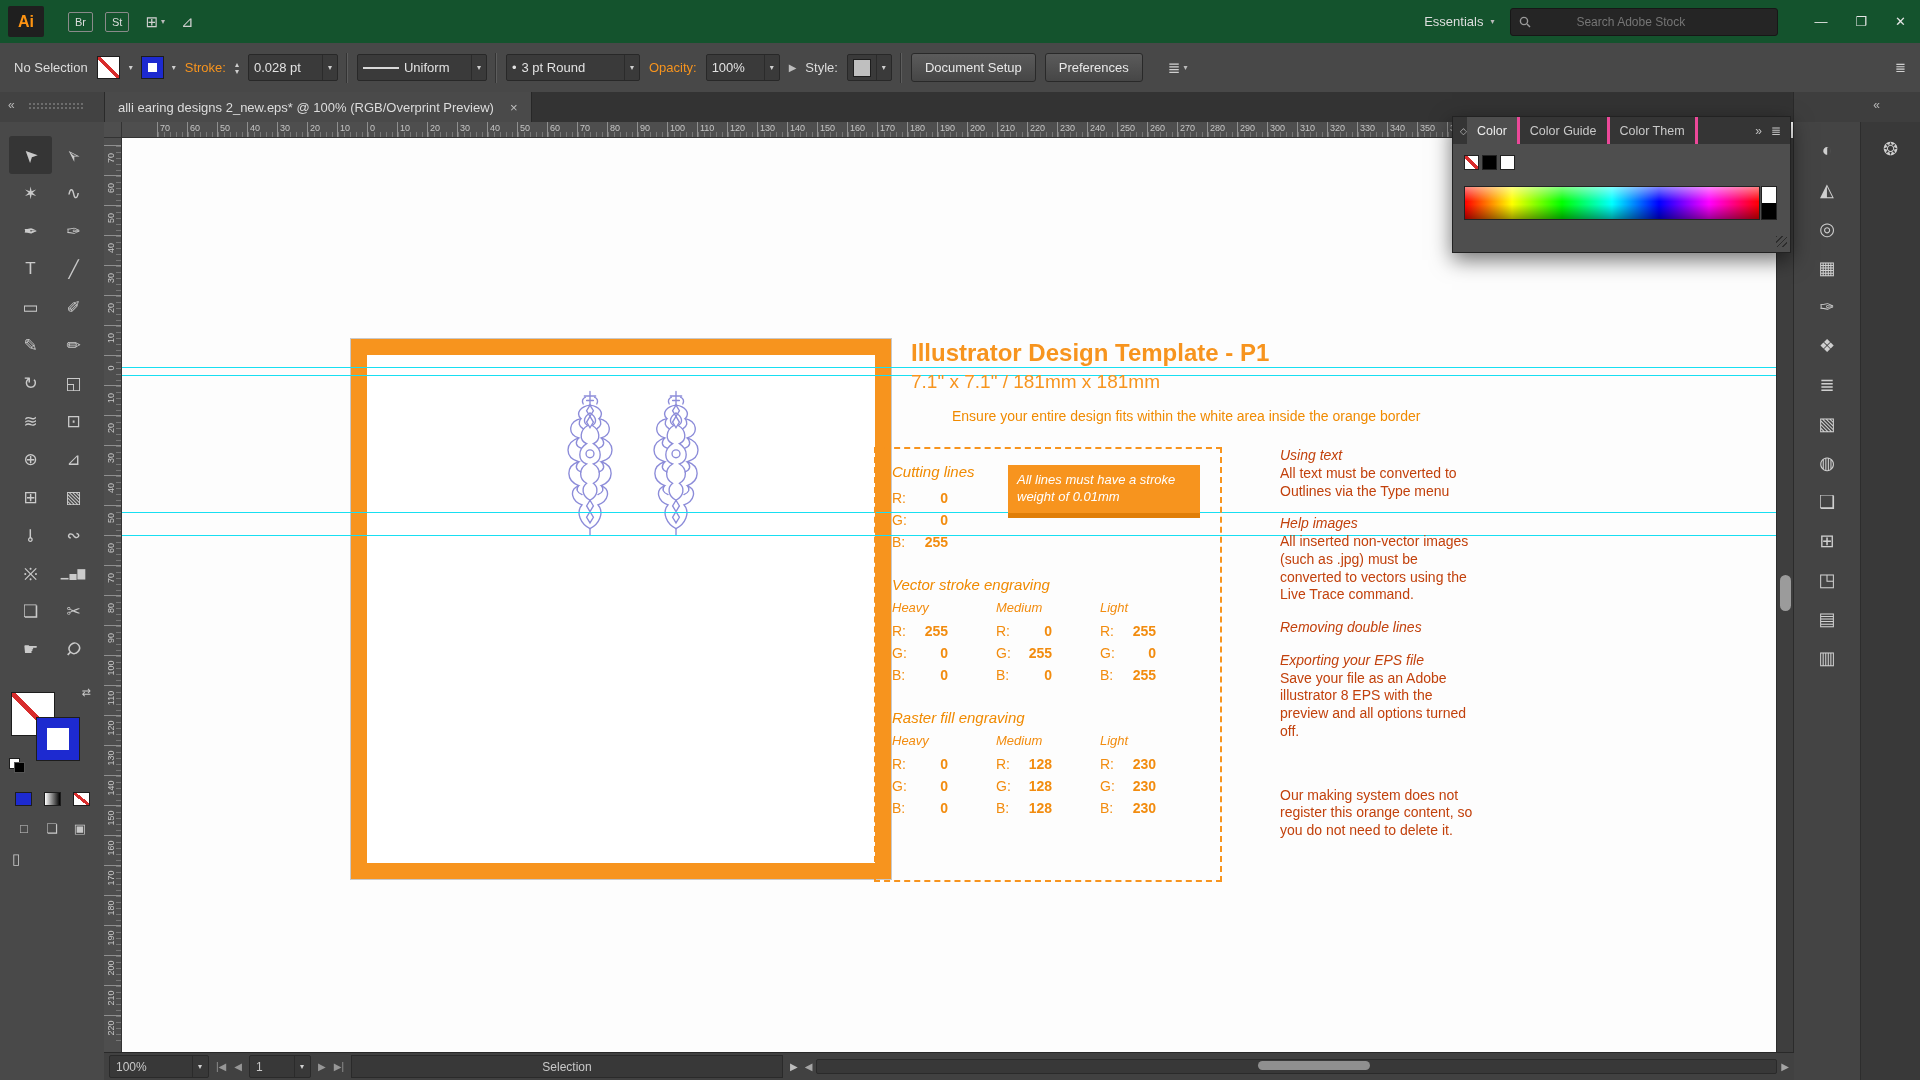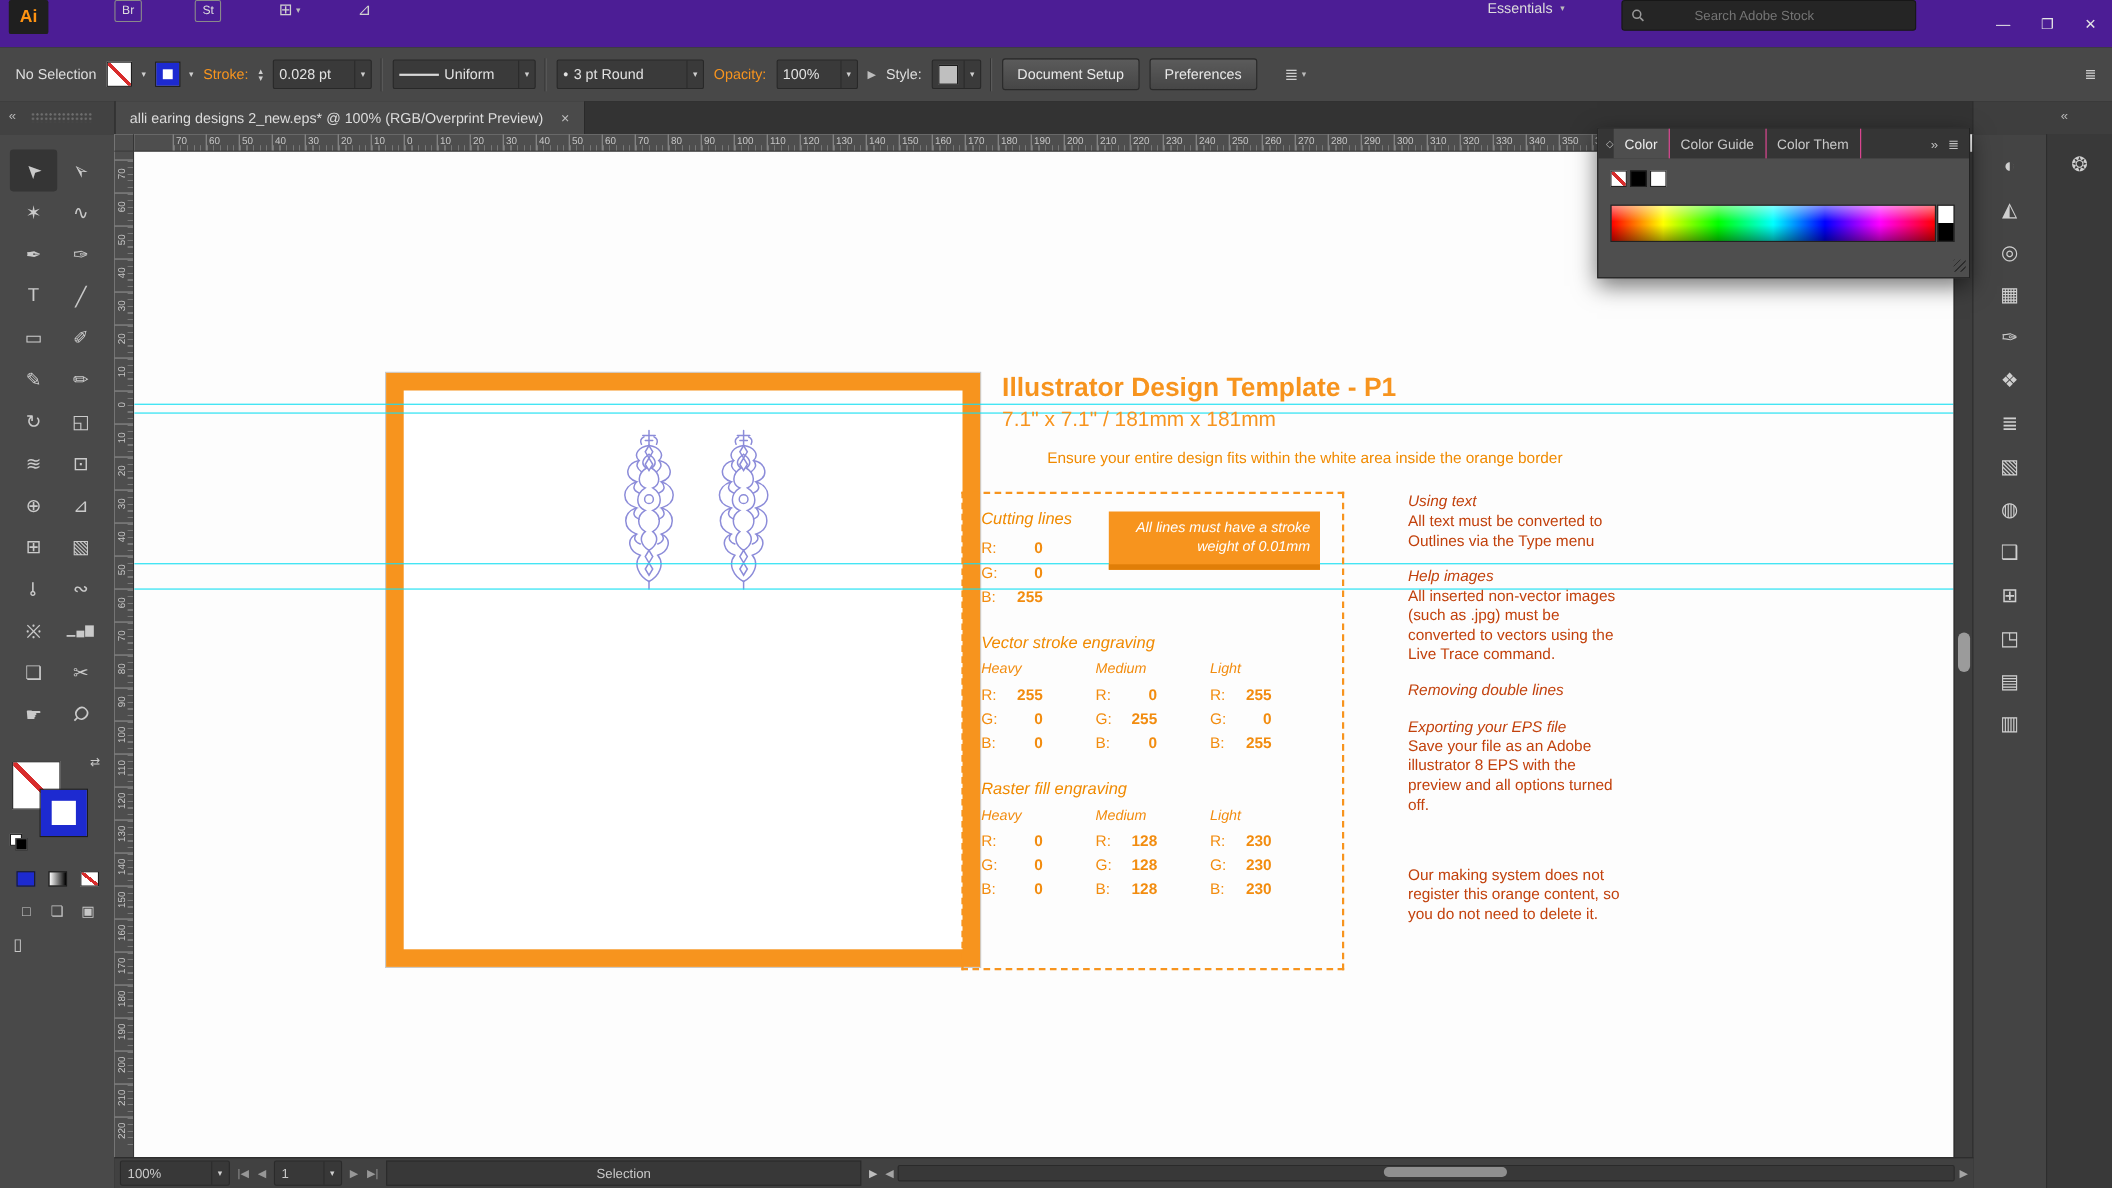--- a/index.html
+++ b/index.html
@@ -1,21 +1,21 @@
 <!DOCTYPE html>
 <html><head>
 <meta charset="utf-8">
 <style>
   html,body{margin:0;padding:0;background:#222;}
   .app{position:relative;width:1920px;height:1080px;overflow:hidden;
        font-family:"Liberation Sans",sans-serif;color:#ddd;background:#3c3c3c;}
 
   
-  .menubar{position:absolute;left:0;top:0;right:0;height:43px;background:#4c1d95;
-           border-bottom:1px solid #1f1f1f;display:flex;align-items:flex-start;gap:36px;}
+  .menubar{position:absolute;left:0;top:0;right:0;height:43px;background:#14532d;
+           border-bottom:1px solid #1f1f1f;display:flex;align-items:center;}
   .logo{width:36px;height:31px;margin:0 12px 0 8px;background:#1f1f1f;color:#ff9412;
         font-weight:bold;font-size:16px;display:flex;align-items:center;justify-content:center;border-radius:2px;}
   .menu-item{padding:0 14px;font-size:14px;color:#e4e4e4;}
   .mini-btn{border:1px solid #8a8a8a;color:#ddd;font-size:11px;padding:3px 6px;border-radius:2px;margin-left:12px;}
   .mb-icon{margin-left:16px;color:#cfcfcf;font-size:15px;display:flex;align-items:center;gap:3px;}
   .mb-icon .dd{font-size:8px;color:#bbb;}
   .spacer{flex:1;}
   .workspace{font-size:13px;color:#ddd;display:flex;align-items:center;gap:7px;margin-right:16px;}
   .workspace .dd{font-size:8px;color:#bbb;}
   .searchbox{width:250px;height:26px;background:#252525;border:1px solid #171717;border-radius:3px;
@@ -113,21 +113,21 @@
   .tpl-size{position:absolute;left:789px;top:233px;font-size:19px;color:#f7941e;white-space:nowrap;}
   .tpl-instruction{position:absolute;left:830px;top:270px;font-size:14px;color:#f08a00;white-space:nowrap;}
 
   .spec-box{position:absolute;left:752px;top:309px;width:348px;height:435px;box-sizing:border-box;
             border:2px dashed #f7941e;padding:14px 16px;color:#f28c0f;}
   .spec-h{font-style:italic;font-size:15px;color:#f08a00;margin-bottom:7px;}
   .rgb-row{display:flex;font-size:14px;line-height:22px;}
   .rgb-label{width:26px;}
   .rgb-val{font-weight:bold;width:30px;text-align:right;}
   .stroke-note{position:absolute;left:132px;top:16px;width:192px;box-sizing:border-box;background:#f7941e;
-               border-bottom:5px solid #e07e08;color:#fff;font-style:italic;font-size:13px;line-height:1.3;padding:7px 9px;text-align:right;}
+               border-bottom:5px solid #e07e08;color:#fff;font-style:italic;font-size:13px;line-height:1.3;padding:7px 9px;}
   .engrave{margin-top:23px;}
   .col-grid{display:flex;margin-top:4px;}
   .ecol{width:112px;}
   .ecol-h{font-style:italic;font-size:13px;margin-bottom:5px;}
 
   .notes{position:absolute;left:1158px;top:309px;width:200px;color:#c2410c;font-size:14px;line-height:1.27;}
   .note{margin-bottom:15px;}
   .note-h{font-style:italic;display:block;}
   .footer-note{margin-top:46px;}
 
@@ -135,21 +135,21 @@
   .right-dock{position:absolute;right:0;top:122px;bottom:0;width:126px;background:#444;border-left:1px solid #2b2b2b;display:flex;}
   .dock-icons{width:66px;display:flex;flex-direction:column;align-items:center;padding-top:12px;gap:6px;}
   .dock-icon{width:40px;height:33px;display:flex;align-items:center;justify-content:center;font-size:18px;color:#cfcfcf;}
   .dock-outer{flex:1;background:#393939;border-left:1px solid #2d2d2d;position:relative;}
   .outer-icon{position:absolute;top:16px;left:50%;transform:translateX(-50%);font-size:18px;color:#cfcfcf;}
 
   
   .color-panel{position:absolute;left:1452px;top:116px;width:337px;height:135px;z-index:60;background:#4e4e4e;
                border:1px solid #222;box-shadow:0 7px 20px rgba(0,0,0,.55);}
   .cp-tabs{height:27px;background:#353535;display:flex;align-items:stretch;font-size:12.5px;color:#c9c9c9;}
-  .cp-tab{padding:0 10px;display:flex;align-items:center;gap:6px;border-right:1px solid #ec4899;}
+  .cp-tab{padding:0 10px;display:flex;align-items:center;gap:6px;border-right:3px solid #ec4899;}
   .cp-tab.active{background:#4e4e4e;color:#ececec;}
   .cp-diamond{font-size:9px;color:#bbb;}
   .cp-controls{margin-left:auto;display:flex;align-items:center;gap:9px;padding-right:9px;color:#c2c2c2;font-size:12px;}
   .cp-body{position:relative;height:106px;}
   .cp-swatches{position:absolute;left:11px;top:11px;display:flex;gap:3px;}
   .cp-sw{width:15px;height:15px;border:1px solid #222;box-sizing:border-box;}
   .cp-sw.none{background:#fff;background-image:linear-gradient(to top right,transparent 42%,#d82c2c 42%,#d82c2c 58%,transparent 58%);}
   .cp-sw.black{background:#000;}
   .cp-sw.white{background:#fff;}
   .cp-spectrum{position:absolute;left:11px;right:30px;top:42px;height:32px;border:1px solid #222;

